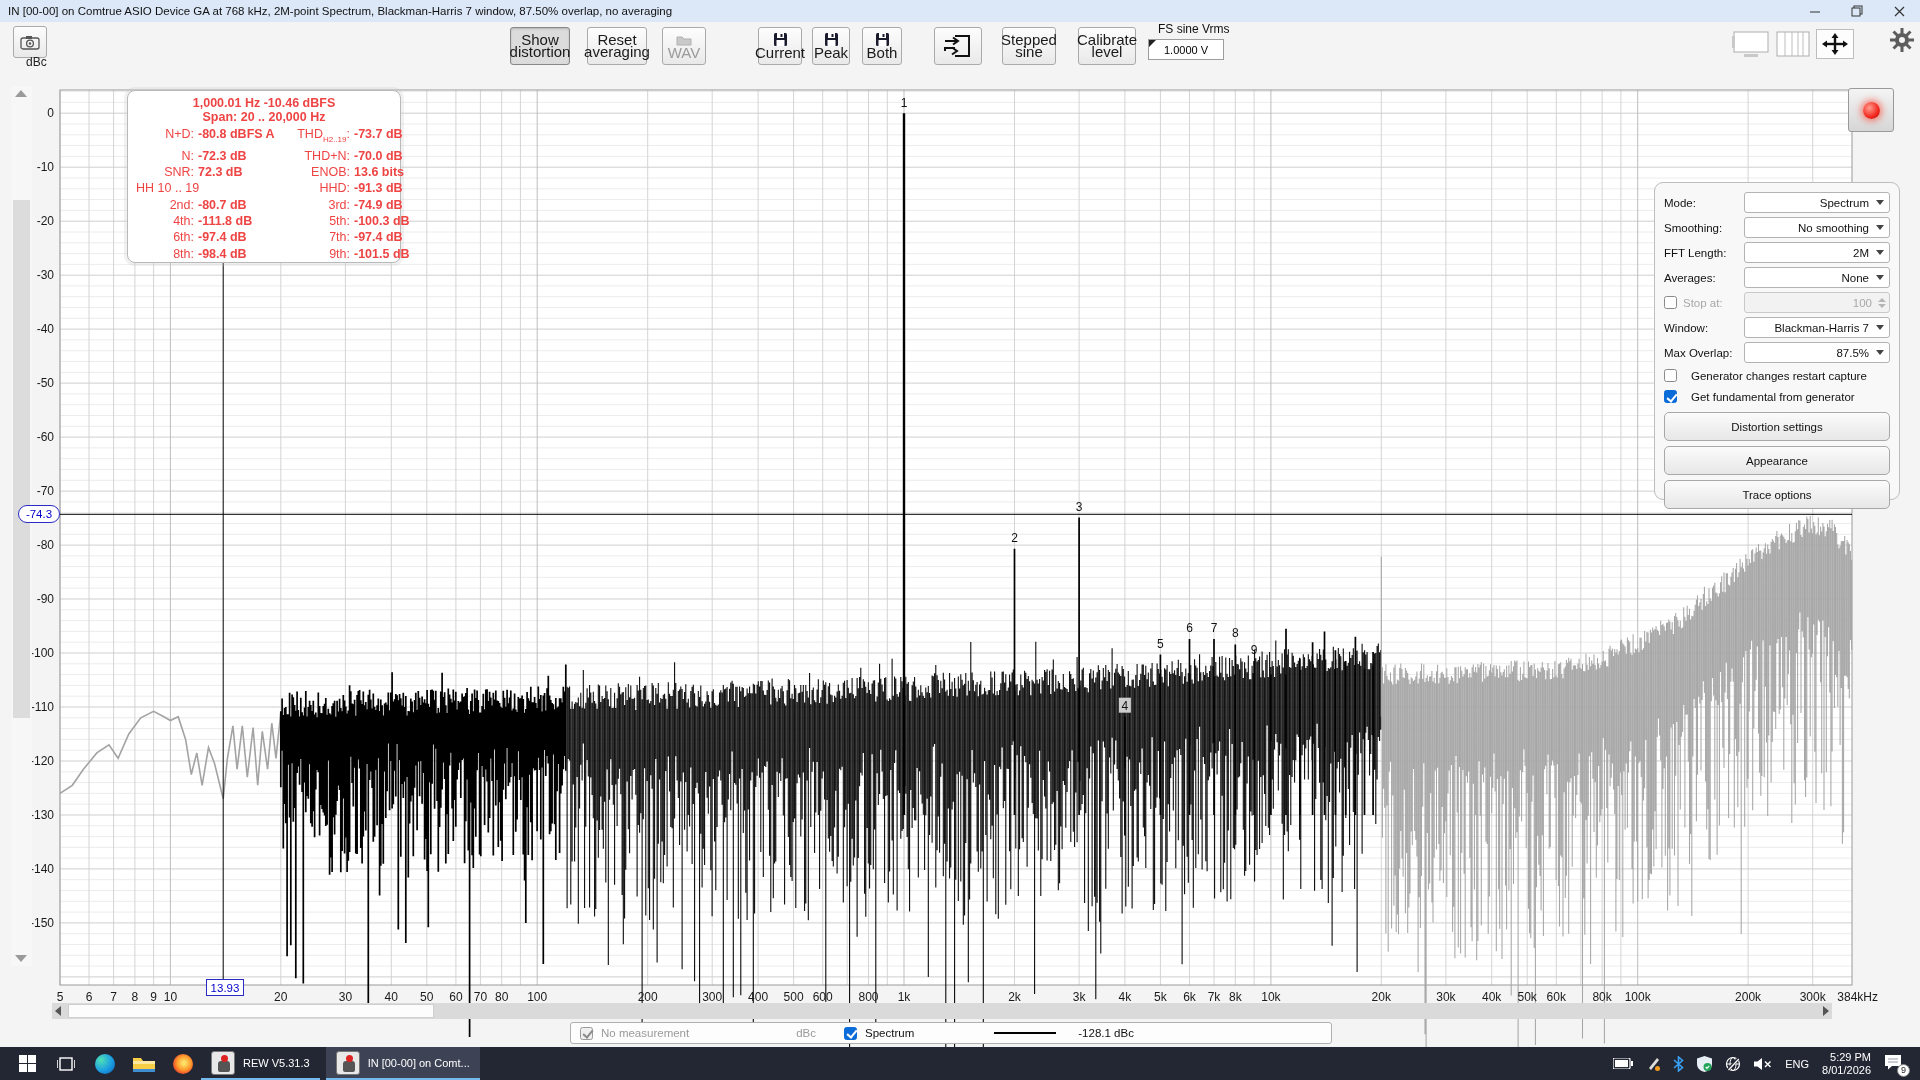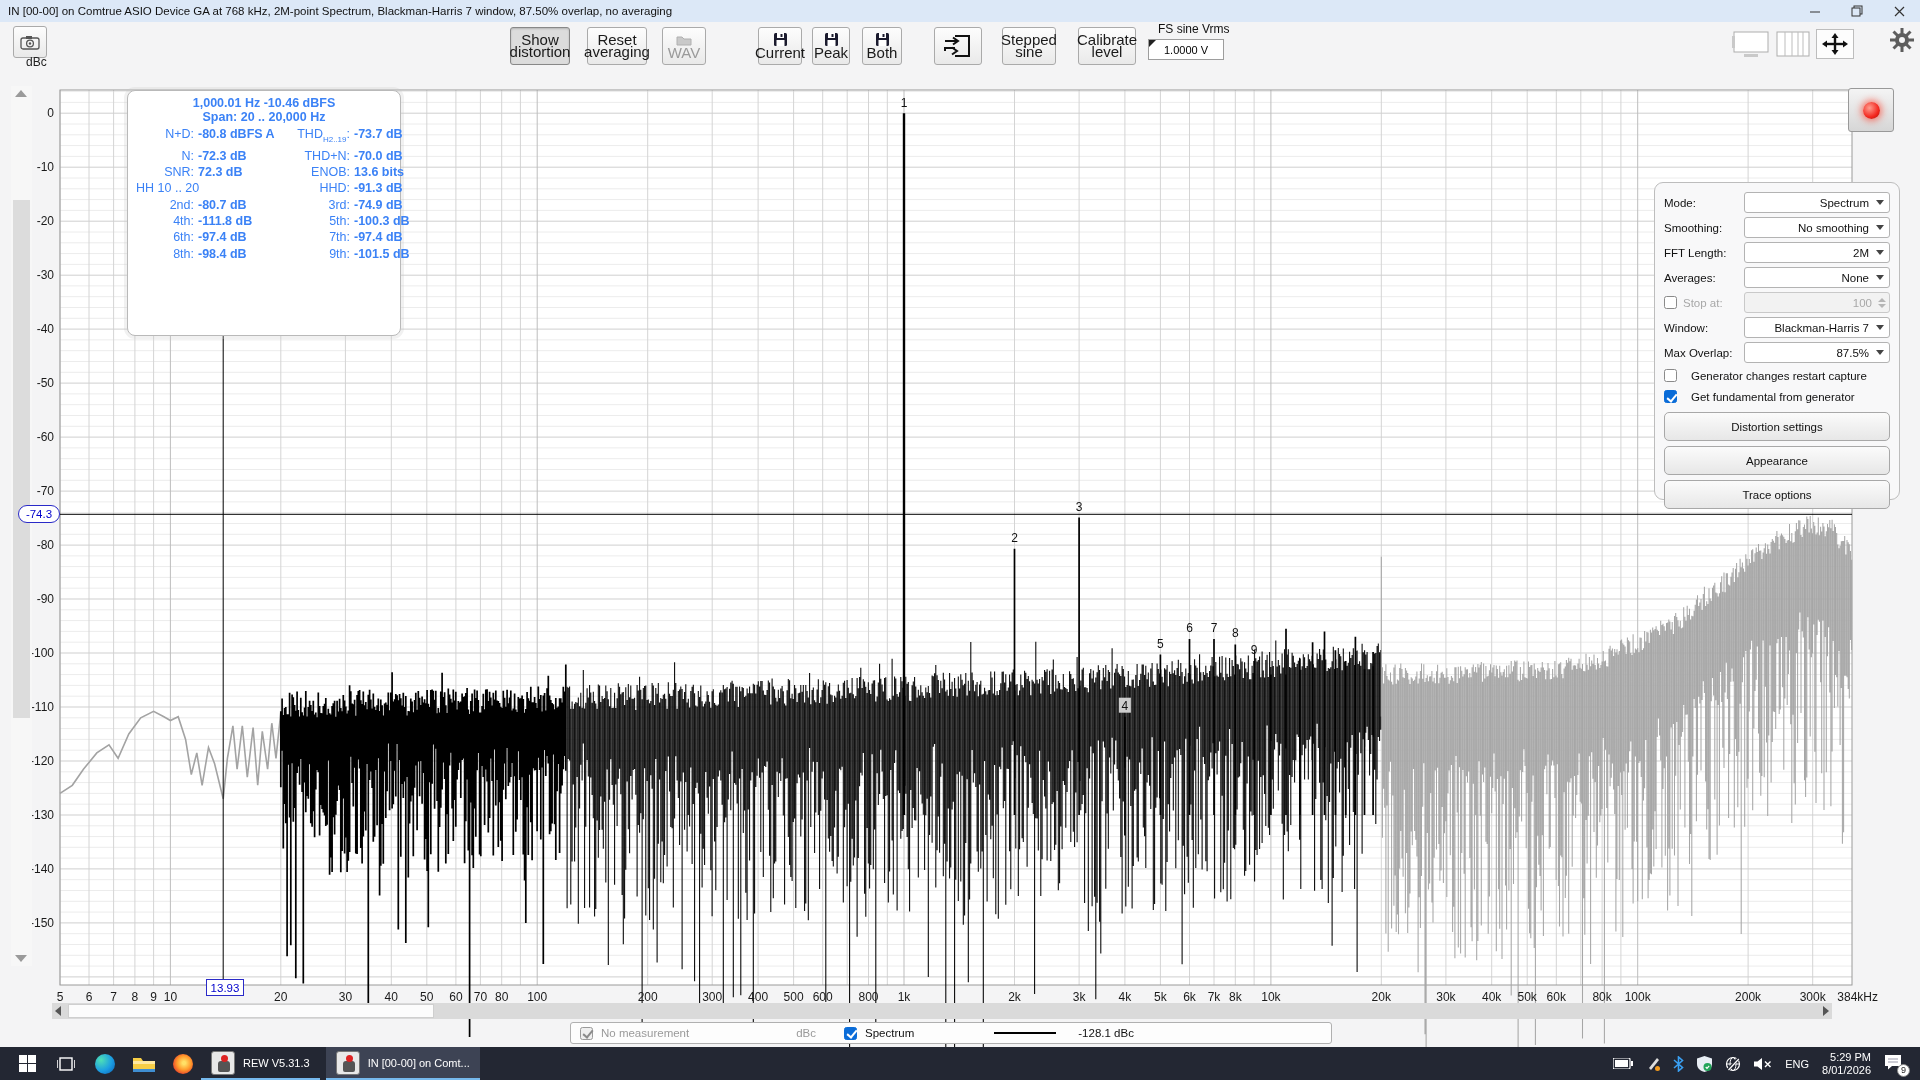--- a/index.html
+++ b/index.html
@@ -12,21 +12,21 @@
   #win-controls{position:absolute;right:0;top:0;height:22px;display:flex;}
   .wbtn{width:42px;height:22px;display:flex;align-items:center;justify-content:center;color:#333;}
   
   #toolbar{left:0;top:22px;width:1920px;height:48px;background:#f4f4f5;}
   .tbtn{position:absolute;top:5px;height:38px;background:linear-gradient(#fdfdfd,#e9e9e9);border:1px solid #aaa;border-radius:3px;font-size:15px;color:#1a1a1a;display:flex;flex-direction:column;align-items:center;justify-content:center;line-height:12px;text-align:center;padding:0 5px;}
   .tbtn.pressed{background:#dcdcdc;border-color:#888;box-shadow:inset 0 1px 2px rgba(0,0,0,.18);}
   .tbtn.disabled{color:#9a9a9a;}
   .tbtn .micon{margin-bottom:1px;}
   #camera-btn{left:13px;top:4px;width:34px;height:32px;}
   
-  #infobox{left:127px;top:90px;width:274px;height:246px;background:#fff;border:1px solid #b9b9b9;border-radius:8px;box-shadow:0 0 0 3px rgba(200,200,200,.25);font-size:12.5px;color:#3b82f6;padding:5px 8px 2px;}
+  #infobox{left:127px;top:90px;width:274px;height:173px;background:#fff;border:1px solid #b9b9b9;border-radius:8px;box-shadow:0 0 0 3px rgba(200,200,200,.25);font-size:12.5px;color:#ef4444;padding:5px 8px 2px;}
   #infobox .c{text-align:center;}
   .ib-title{font-weight:bold;}
   #ib-grid{display:grid;grid-template-columns:62px 90px 66px 1fr;margin-top:2px;}
   #ib-grid span{line-height:16.3px;white-space:nowrap;}
   .il{text-align:right;padding-right:4px;}
   .iv{font-weight:bold;text-align:left;}
   sub{font-size:8px;}
   #levelbox{left:1676px;top:90px;width:128px;height:84px;background:#fff;border:1px solid #c4c4c4;border-radius:8px;text-align:center;color:#222;padding-top:2px;}
   #level-main{font-size:20px;letter-spacing:-.5px;}
   .lvl-s{font-size:8.8px;line-height:11px;color:#333;}
@@ -314,21 +314,21 @@
         <span class="il"><span>THD</span><sub>H2..19</sub><span>:</span></span>
         <span class="iv">-73.7 dB</span>
       <span class="il">N:</span>
         <span class="iv">-72.3 dB</span>
         <span class="il"><span>THD+N</span><span>:</span></span>
         <span class="iv">-70.0 dB</span>
       <span class="il">SNR:</span>
         <span class="iv">72.3 dB</span>
         <span class="il"><span>ENOB</span><span>:</span></span>
         <span class="iv">13.6 bits</span>
-      <span class="il">HH 10 .. 20</span>
+      <span class="il">HH 10 .. 19</span>
         <span class="iv"></span>
         <span class="il"><span>HHD</span><span>:</span></span>
         <span class="iv">-91.3 dB</span>
       <span class="il">2nd:</span>
         <span class="iv">-80.7 dB</span>
         <span class="il"><span>3rd</span><span>:</span></span>
         <span class="iv">-74.9 dB</span>
       <span class="il">4th:</span>
         <span class="iv">-111.8 dB</span>
         <span class="il"><span>5th</span><span>:</span></span>

